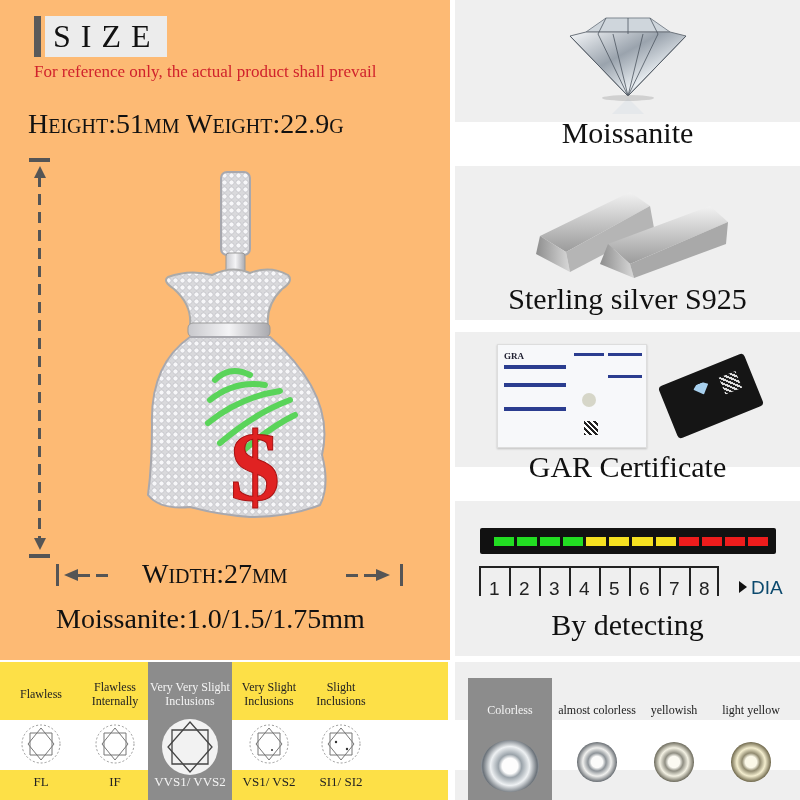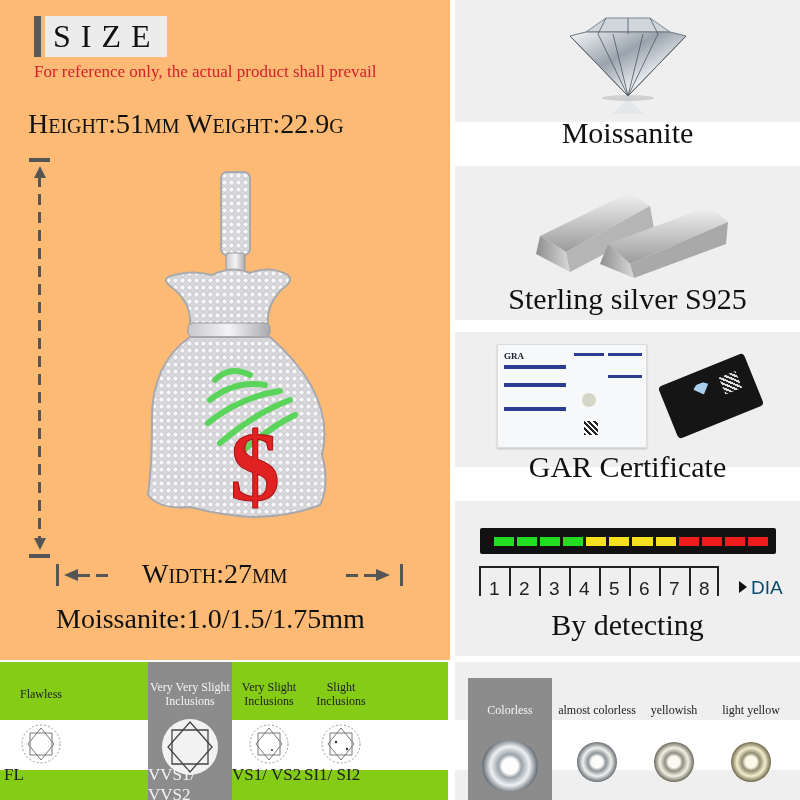--- a/index.html
+++ b/index.html
@@ -48,29 +48,29 @@
     display: flex; align-items: center; padding: 0 8px 0 14px; gap: 3px; }
   .meter .seg { width: 21px; height: 9px; }
   .scale { position: absolute; left: 24px; top: 65px; height: 40px; display: flex; }
   .scale .cell { position: relative; width: 30px; height: 30px; border-left: 2px solid #222; border-top: 2px solid #222; }
   .scale .cell:last-child { border-right: 2px solid #222; }
   .scale .num { position: absolute; left: 8px; top: 10px; font-family: "Liberation Sans", sans-serif; font-size: 19px; color: #222; }
   .scale-dia { position: absolute; left: 284px; top: 76px; font-family: "Liberation Sans", sans-serif; font-size: 19px; color: #0c4a6e; white-space: nowrap; }
   .scale-dia .tri { display: inline-block; width: 0; height: 0; border-top: 6px solid transparent; border-bottom: 6px solid transparent; border-left: 8px solid #111; margin-right: 4px; vertical-align: 1px; }
 
   
-  .clarity { position: absolute; left: 0; top: 662px; width: 448px; height: 138px; background: #84cc16; }
+  .clarity { position: absolute; left: 0; top: 662px; width: 448px; height: 138px; background: #fde047; }
   .clarity .col { position: absolute; top: 0; height: 138px; width: 74px; }
   .clarity .col.hl { background: #8c8c8c; }
   .clarity .band { position: absolute; left: 0; top: 58px; width: 448px; height: 50px; background: #fff; }
   .clarity .hdr { position: absolute; left: 0; right: 0; top: 12px; height: 40px; display: flex; align-items: center; justify-content: center;
      text-align: center; font-size: 12px; line-height: 14px; color: #222; }
   .clarity .col.hl .hdr { color: #f4f4f4; }
   .clarity .gem { position: absolute; left: 50%; top: 59px; transform: translateX(-50%); }
-  .clarity .code { position: absolute; left: 0; right: 0; top: 103px; text-align: left; font-size: 17px; color: #222; }
+  .clarity .code { position: absolute; left: 0; right: 0; top: 112px; text-align: center; font-size: 13px; color: #222; }
   .clarity .col.hl .code { color: #f4f4f4; }
 
   
   .colorg { position: absolute; left: 455px; top: 662px; width: 345px; height: 138px; background: #efefef; }
   .colorg .band { position: absolute; left: 0; top: 58px; width: 345px; height: 50px; background: #fff; }
   .colorg .col { position: absolute; top: 0; height: 138px; width: 78px; margin-top: 16px; }
   .colorg .col.hl { background: #8c8c8c; width: 84px; }
   .colorg .hdr { position: absolute; left: 0; right: 0; top: 12px; height: 40px; display: flex; align-items: center; justify-content: center;
      text-align: center; font-size: 12px; line-height: 15px; color: #222; }
   .colorg .col.hl .hdr { color: #f4f4f4; }
@@ -258,20 +258,29 @@
 
   <div class="col" style="left:4px">
     <div class="hdr">Flawless</div>
     <svg class="gem" width="44" height="46" viewBox="0 0 44 46">
         <circle cx="22" cy="23" r="19" fill="none" stroke="#999" stroke-dasharray="2 2"></circle>
         <polygon points="22,7 35,23 22,39 9,23" fill="none" stroke="#777"></polygon>
         <polygon points="11,12 33,12 33,34 11,34" fill="none" stroke="#777"></polygon>
       </svg>
     <div class="code">FL</div>
   </div>
+  <div class="col" style="left:78px">
+    <div class="hdr">Flawless Internally</div>
+    <svg class="gem" width="44" height="46" viewBox="0 0 44 46">
+        <circle cx="22" cy="23" r="19" fill="none" stroke="#999" stroke-dasharray="2 2"></circle>
+        <polygon points="22,7 35,23 22,39 9,23" fill="none" stroke="#777"></polygon>
+        <polygon points="11,12 33,12 33,34 11,34" fill="none" stroke="#777"></polygon>
+      </svg>
+    <div class="code">IF</div>
+  </div>
   <div class="col hl" style="left:148px;width:84px">
     <div class="hdr">Very Very Slight Inclusions</div>
     <svg class="gem" style="top:56px" width="64" height="58" viewBox="0 0 64 58">
         <circle cx="32" cy="29" r="28" fill="#f2f2f2"></circle>
         <polygon points="32,4 54,29 32,54 10,29" fill="none" stroke="#444" stroke-width="1.3"></polygon>
         <polygon points="14,12 50,12 50,46 14,46" fill="none" stroke="#444" stroke-width="1.3"></polygon>
       </svg>
     <div class="code">VVS1/ VVS2</div>
   </div>
   <div class="col" style="left:232px">

